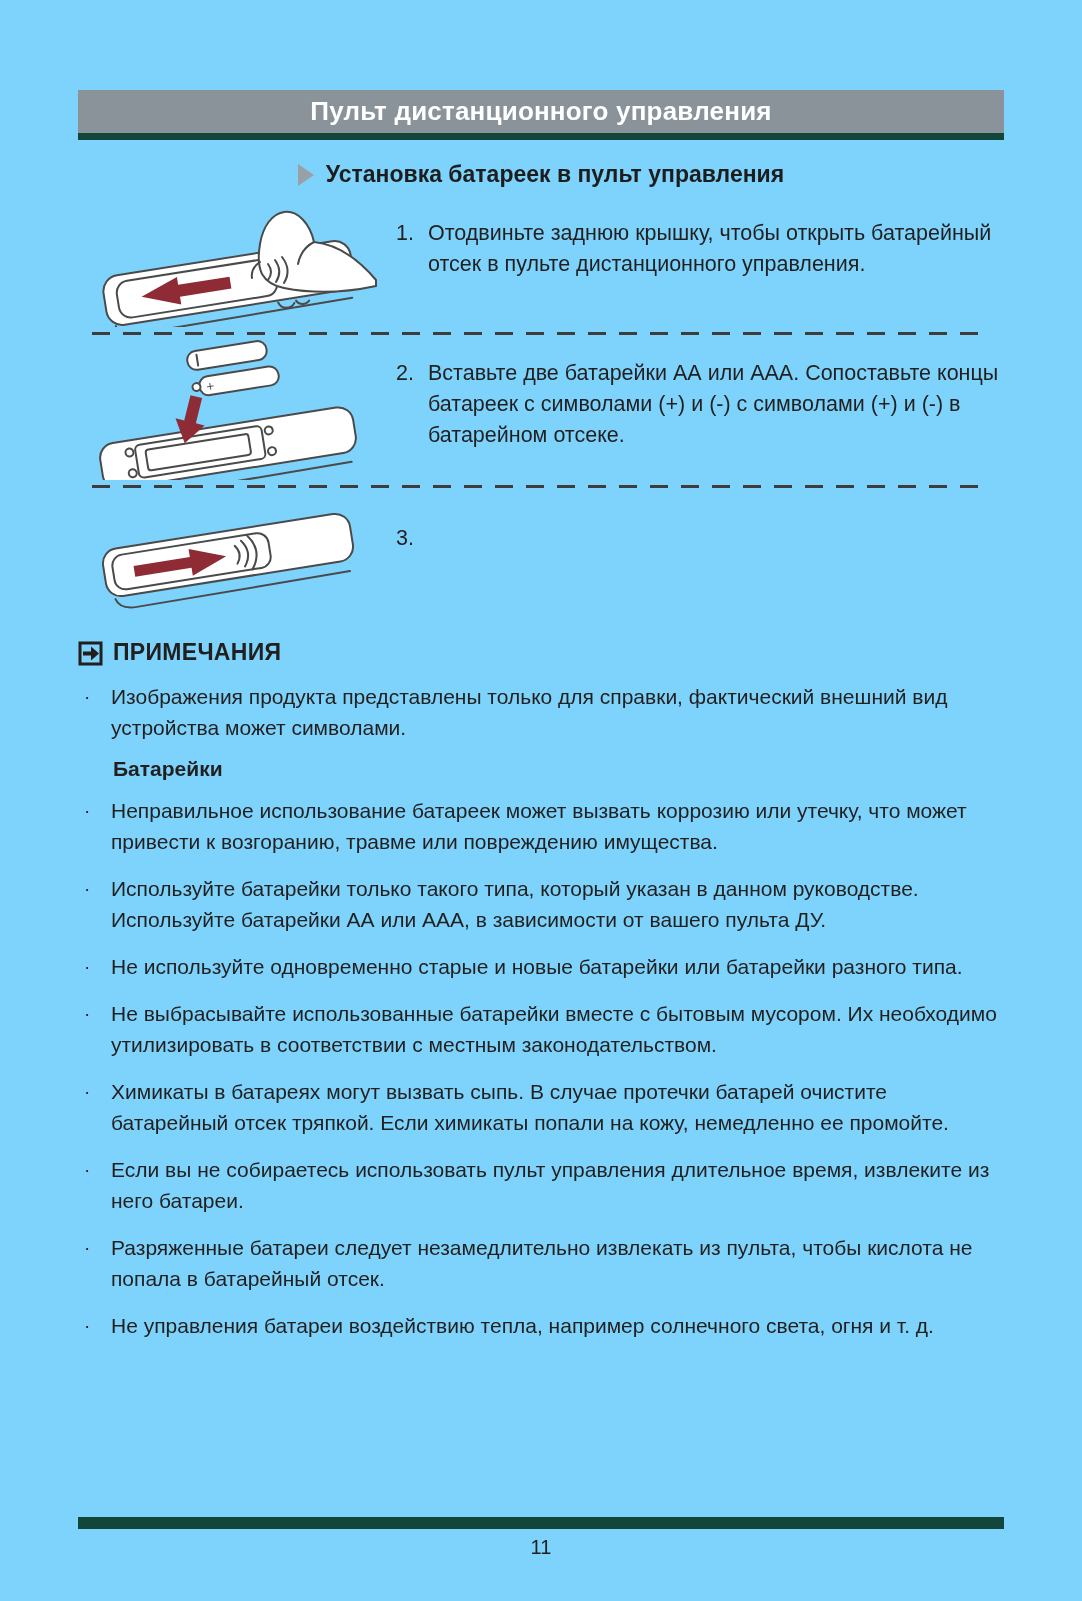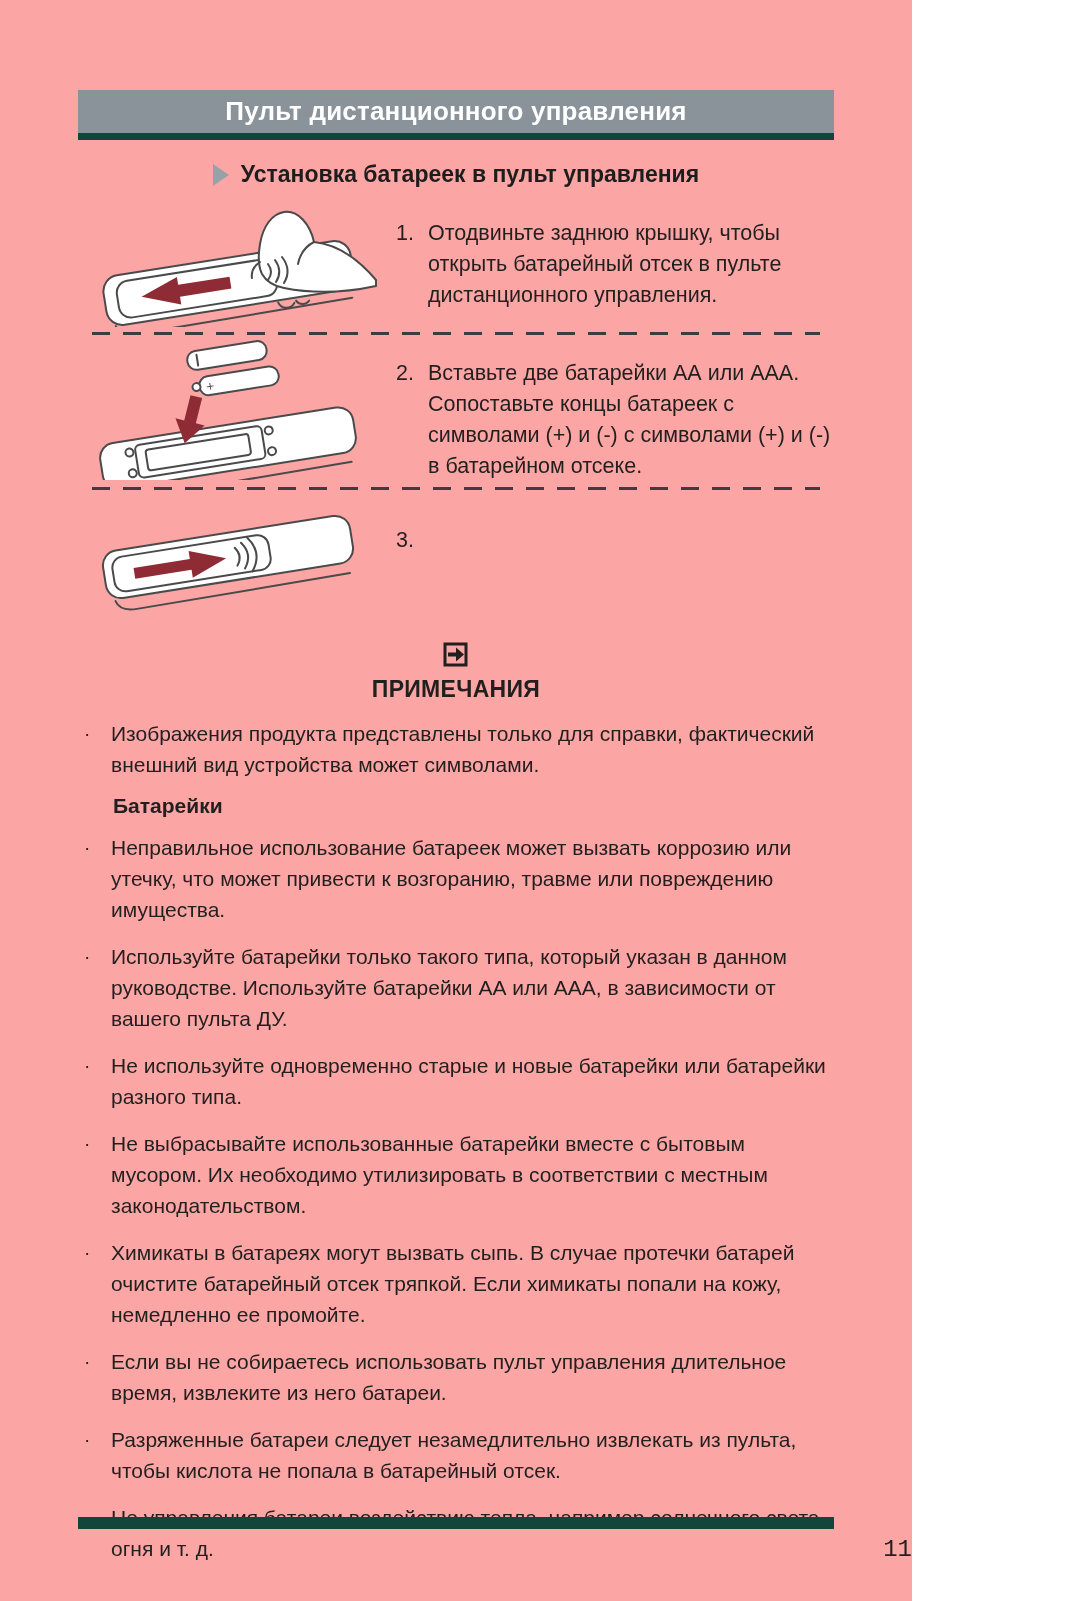--- a/index.html
+++ b/index.html
@@ -1,17 +1,17 @@
 <!DOCTYPE html>
 <html lang="ru"><head>
 <meta charset="utf-8">
 <style>
   html,body{margin:0;padding:0;background:#ffffff;}
   body{font-family:"Liberation Sans", sans-serif;color:#221f1f;}
-  .page{position:relative;width:912px;height:1601px;background:#fca5a5;overflow:hidden;}
+  .page{position:relative;width:1082px;height:1601px;background:#7dd3fc;overflow:hidden;}
 
   
   .header-bar{margin:90px 78px 0;height:43px;background:#8a939a;border-bottom:7px solid #12463a;
     display:flex;align-items:center;justify-content:center;}
   .header-title{color:#ffffff;font-size:26px;font-weight:bold;letter-spacing:.2px;}
 
   
   .section-head{margin:21px 78px 0;display:flex;align-items:center;gap:12px;justify-content:center;}
   .tri{width:0;height:0;border-left:16px solid #99a1a8;border-top:11px solid transparent;border-bottom:11px solid transparent;}
   .section-title{font-size:23px;font-weight:bold;color:#1d1d1d;}
@@ -22,31 +22,31 @@
   .illus{width:300px;flex:0 0 300px;}
   .step-text{flex:1;margin-left:18px;font-size:21.5px;line-height:31px;display:flex;}
   .step-num{width:32px;flex:0 0 32px;}
   .pt1{padding-top:16px;}
   .pt2{padding-top:18px;}
   .pt3{padding-top:30px;}
   .dashes{height:3px;margin:5px 14px;background:repeating-linear-gradient(90deg,#3d3d3d 0 18px,transparent 18px 31px);}
 
   
   .notes{margin:28px 78px 0;}
-  .notes-head{display:flex;align-items:center;gap:9px;flex-direction:column;}
+  .notes-head{display:flex;align-items:center;gap:9px;}
   .notes-title{font-size:23px;font-weight:bold;letter-spacing:.3px;}
   .bullets{margin-top:15px;}
   .bullet-row{display:flex;font-size:21px;line-height:31px;margin-bottom:16px;}
   .dot{width:33px;flex:0 0 33px;padding-left:6px;box-sizing:border-box;font-size:19px;}
   .bullet-text{flex:1;}
   .subhead{margin:-2px 0 14px 35px;font-size:21px;font-weight:bold;}
 
   
   .footer-bar{position:absolute;left:78px;right:78px;top:1517px;height:12px;background:#12463a;}
-  .page-num{position:absolute;top:1536px;left:0;width:100%;text-align:right;font-size:24px;font-family:Liberation Mono, monospace;}
+  .page-num{position:absolute;top:1536px;left:0;width:100%;text-align:center;font-size:20px;}
 
   svg{display:block;}
   .ln{fill:none;stroke:#4a4a4a;stroke-width:2;stroke-linecap:round;stroke-linejoin:round;}
   .lnf{fill:#ffffff;stroke:#4a4a4a;stroke-width:2;stroke-linejoin:round;}
   .red{fill:#8e2b35;}
   .plus{font-size:11px;fill:#4a4a4a;font-family:"DejaVu Sans",sans-serif;}
 </style>
 </head>
 <body>
 

